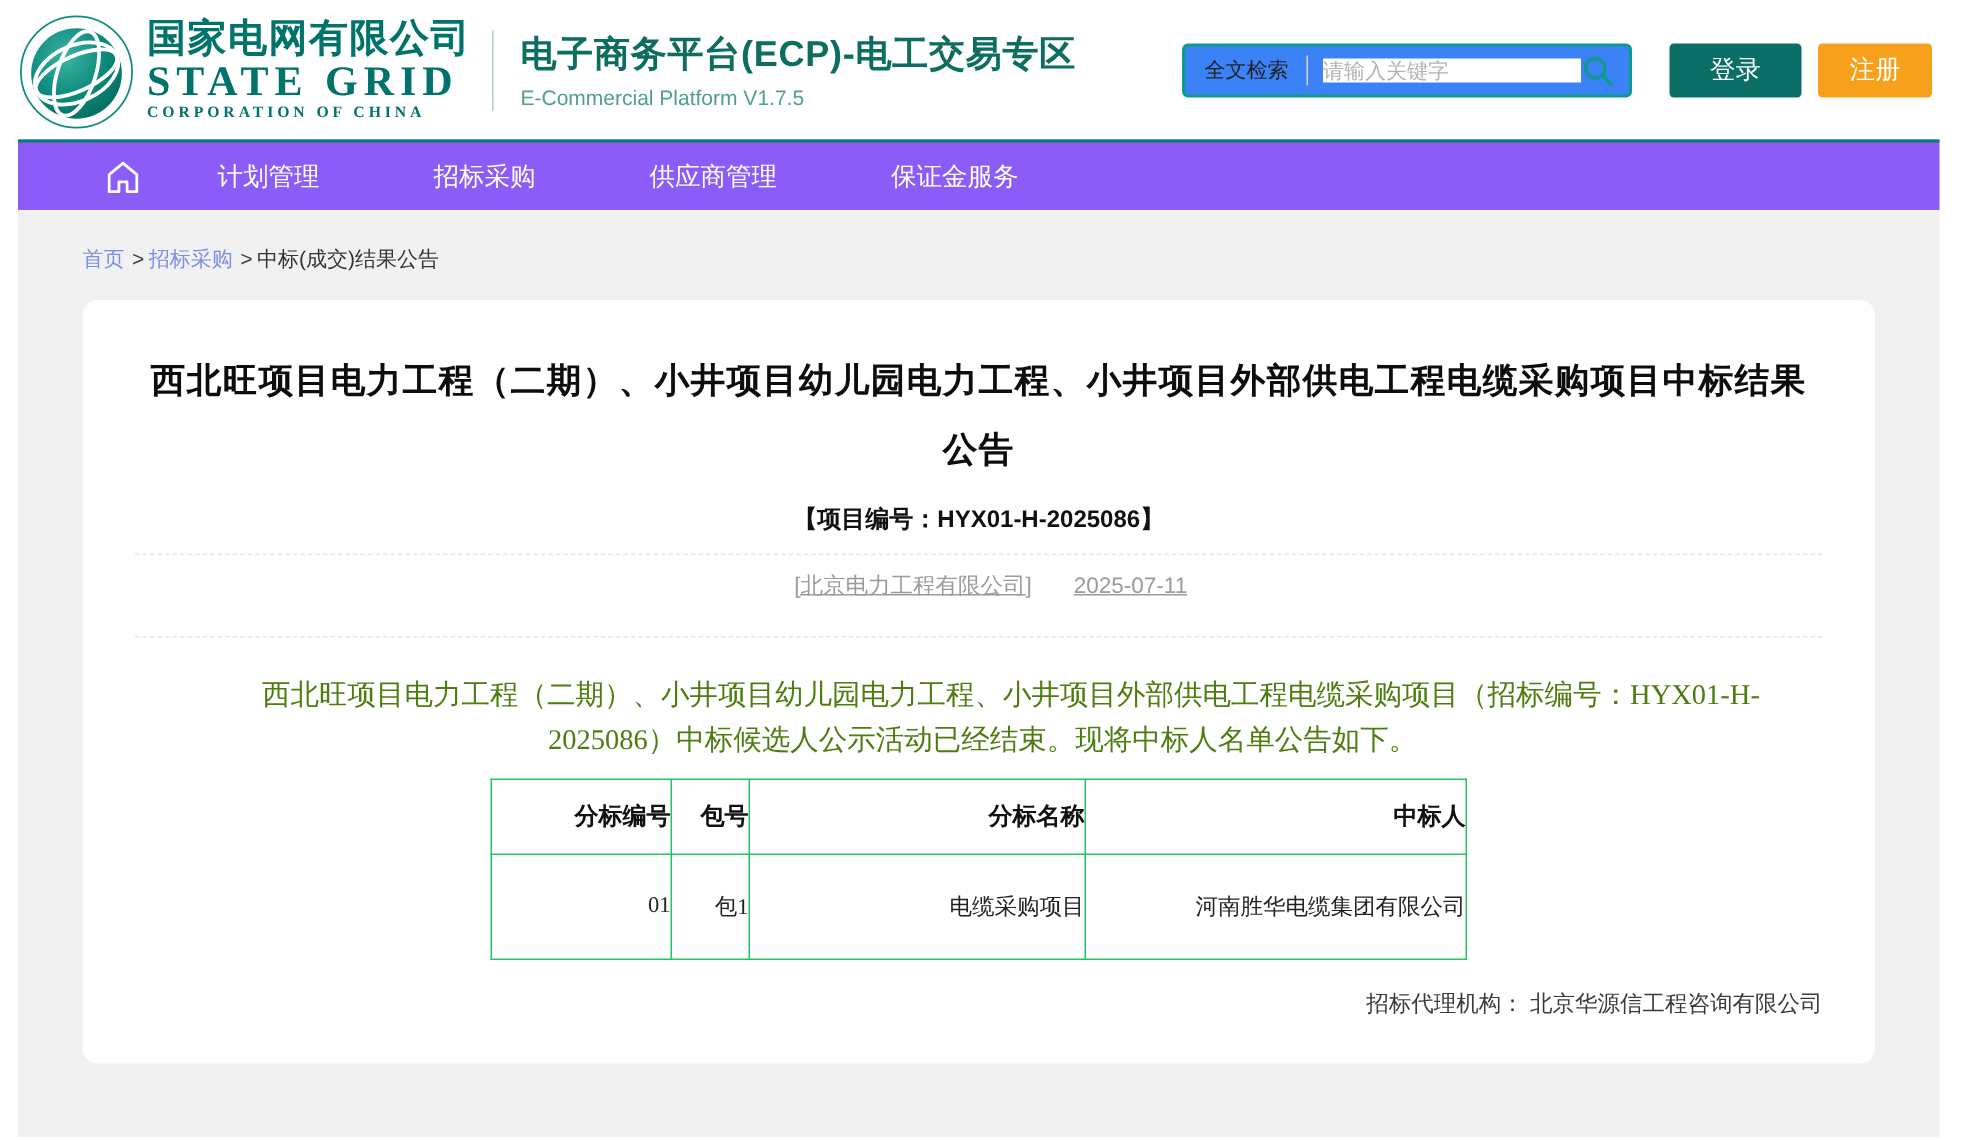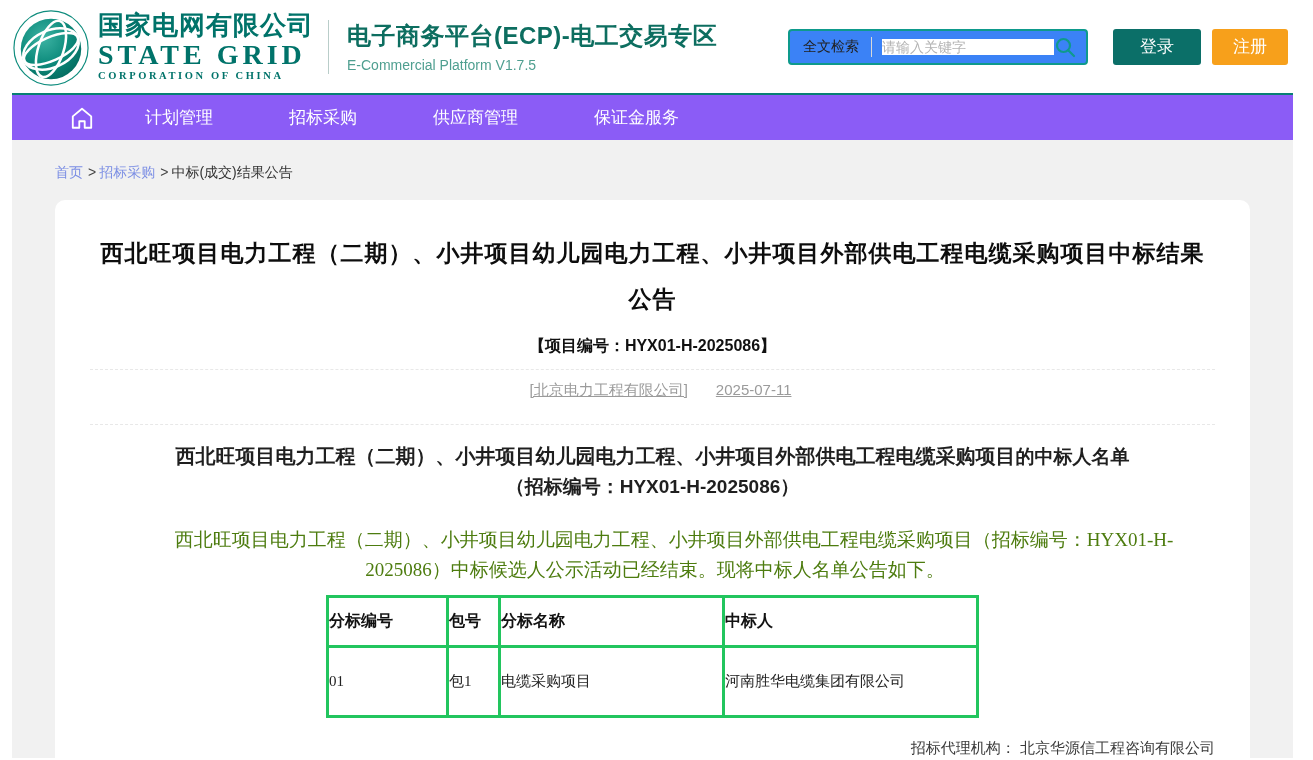--- a/index.html
+++ b/index.html
@@ -55,21 +55,21 @@
   .proj-no { margin-top:14px; text-align:center; font-size:16px; font-weight:bold; color:#111; }
   .hr-dash { border-top:1px dashed #e8e8e8; margin:12px 35px 0 35px; }
   .meta { text-align:center; color:#9b9b9b; font-size:15px; padding:11px 0 12px 16px;text-decoration:underline; }
   .meta-date { margin-left:28px; }
   .subtitle { margin-top:17px; text-align:center; color:#1f1f1f; line-height:29px; }
   .sub-serif { font-family:"Liberation Serif","DejaVu Serif",serif; font-size:20px; font-weight:bold; }
   .sub-bold { font-size:19px; font-weight:bold; }
   .body-text { margin:24px 35px 0 40px; font-family:Liberation Serif, serif;
                font-size:19px; line-height:30px; color:#4d7c0f; text-indent:2em;text-align:center; }
   .result-table { margin:10px auto 0 auto; border-collapse:collapse; table-layout:fixed; }
-  .result-table th, .result-table td { border:3px solid #22c55e; text-align:left; vertical-align:middle; }
+  .result-table th, .result-table td { border:1px solid #22c55e; text-align:right; vertical-align:middle; }
   .result-table th { height:50px; font-size:16px; font-weight:bold; color:#111; }
   .result-table td { height:70px; font-size:15px; color:#222;
                      font-family:"Liberation Serif","DejaVu Serif",serif; }
   .footer-info { margin:16px 35px 0 auto; width:fit-content; font-size:15px; color:#3a3a3a; line-height:27px; }
 </style>
 </head>
 <body>
 
 <div class="page">
 
@@ -139,26 +139,20 @@
     <div class="card">
       <h1 class="doc-title">西北旺项目电力工程（二期）、小井项目幼儿园电力工程、小井项目外部供电工程电缆采购项目中标结果公告</h1>
       <div class="proj-no">【项目编号：HYX01-H-2025086】</div>
 
       <div class="hr-dash"></div>
       <div class="meta">
         <span>[北京电力工程有限公司]</span><span class="meta-date">2025-07-11</span>
       </div>
       <div class="hr-dash"></div>
 
-      <div class="subtitle">
-        <div>
-          <span class="sub-serif">西北旺项目电力工程（二期）、小井项目幼儿园电力工程、小井项目外部供电工程电缆采购项目</span><span class="sub-bold">的中标人名单</span>
-        </div>
-        <div class="sub-bold">（招标编号：HYX01-H-2025086）</div>
-      </div>
 
       <p class="body-text">西北旺项目电力工程（二期）、小井项目幼儿园电力工程、小井项目外部供电工程电缆采购项目（招标编号：HYX01-H-2025086）中标候选人公示活动已经结束。现将中标人名单公告如下。</p>
 
       <table class="result-table" id="result-table">
           <colgroup>
             <col style="width: 120px;">
             <col style="width: 52px;">
             <col style="width: 224px;">
             <col style="width: 254px;">
           </colgroup>

